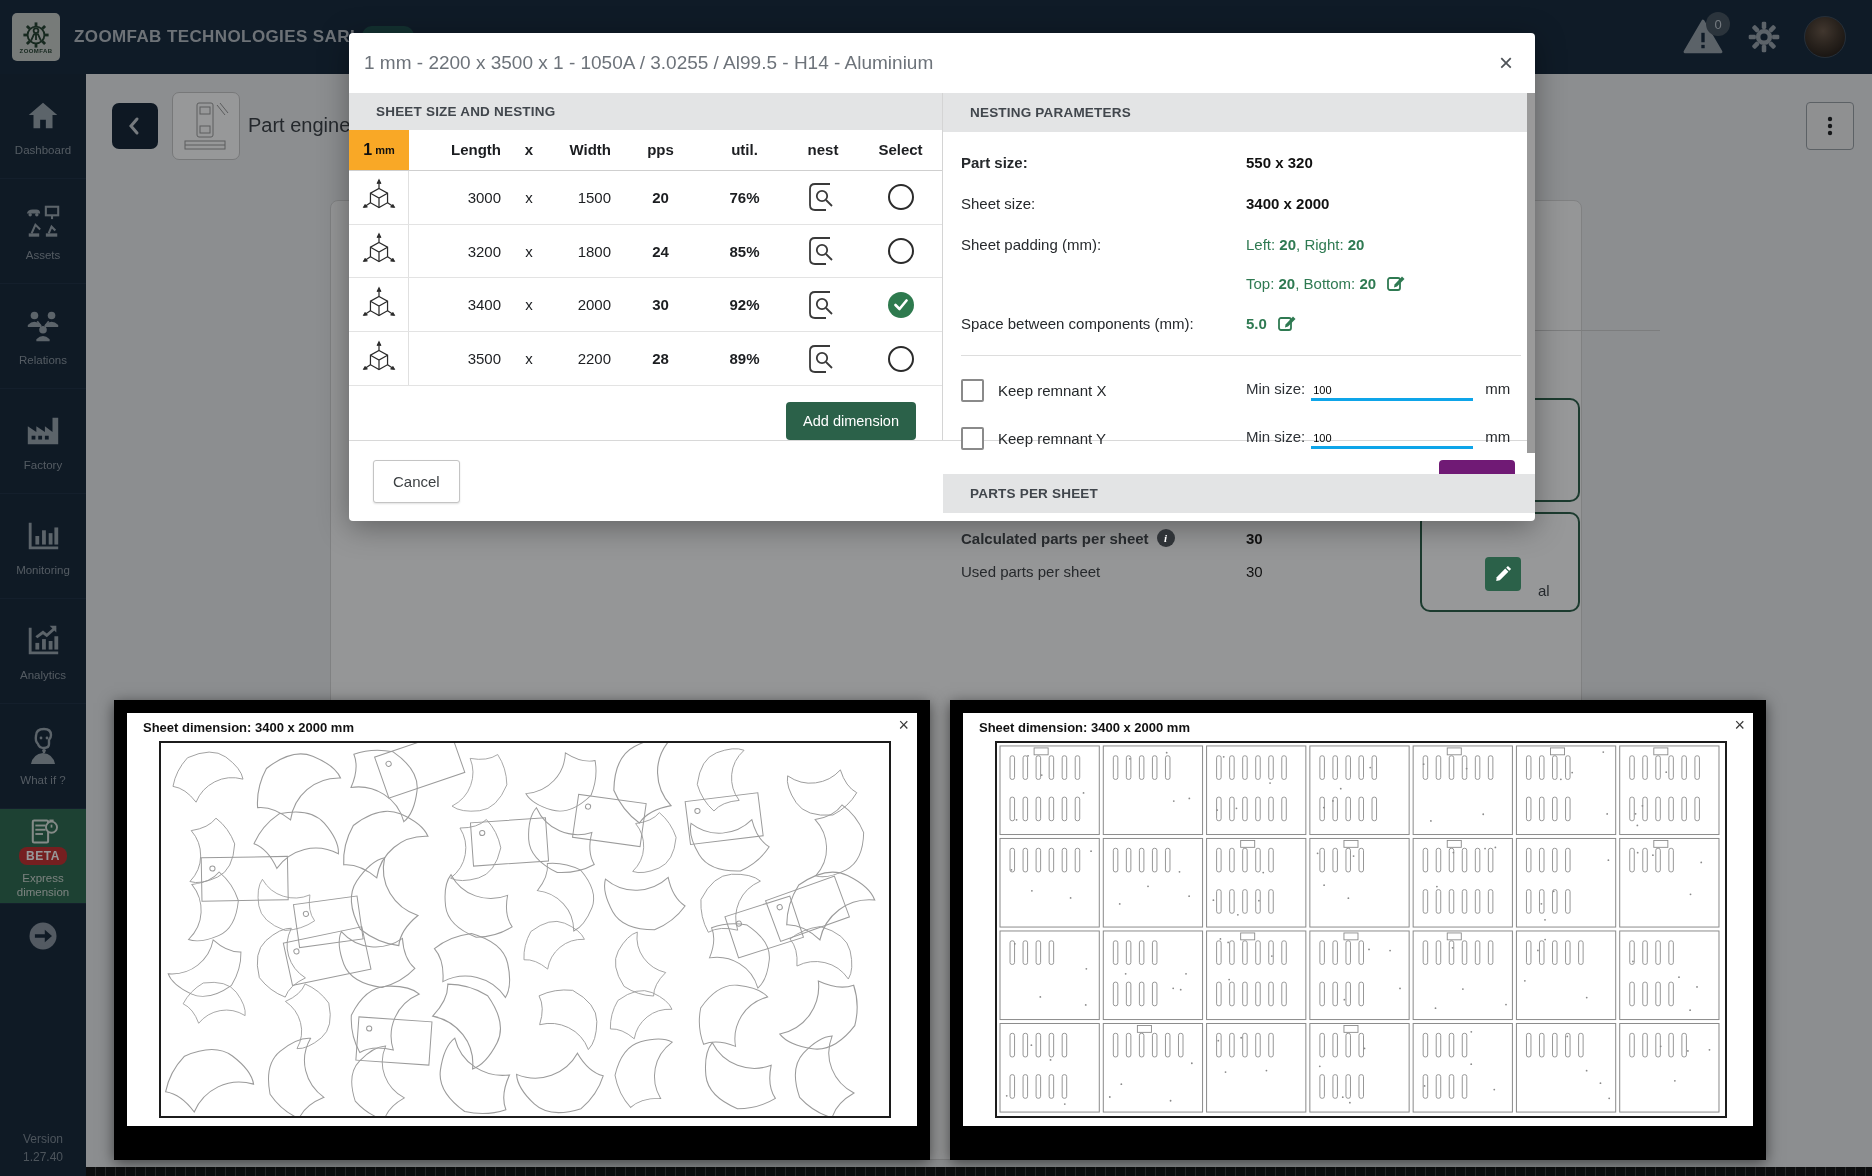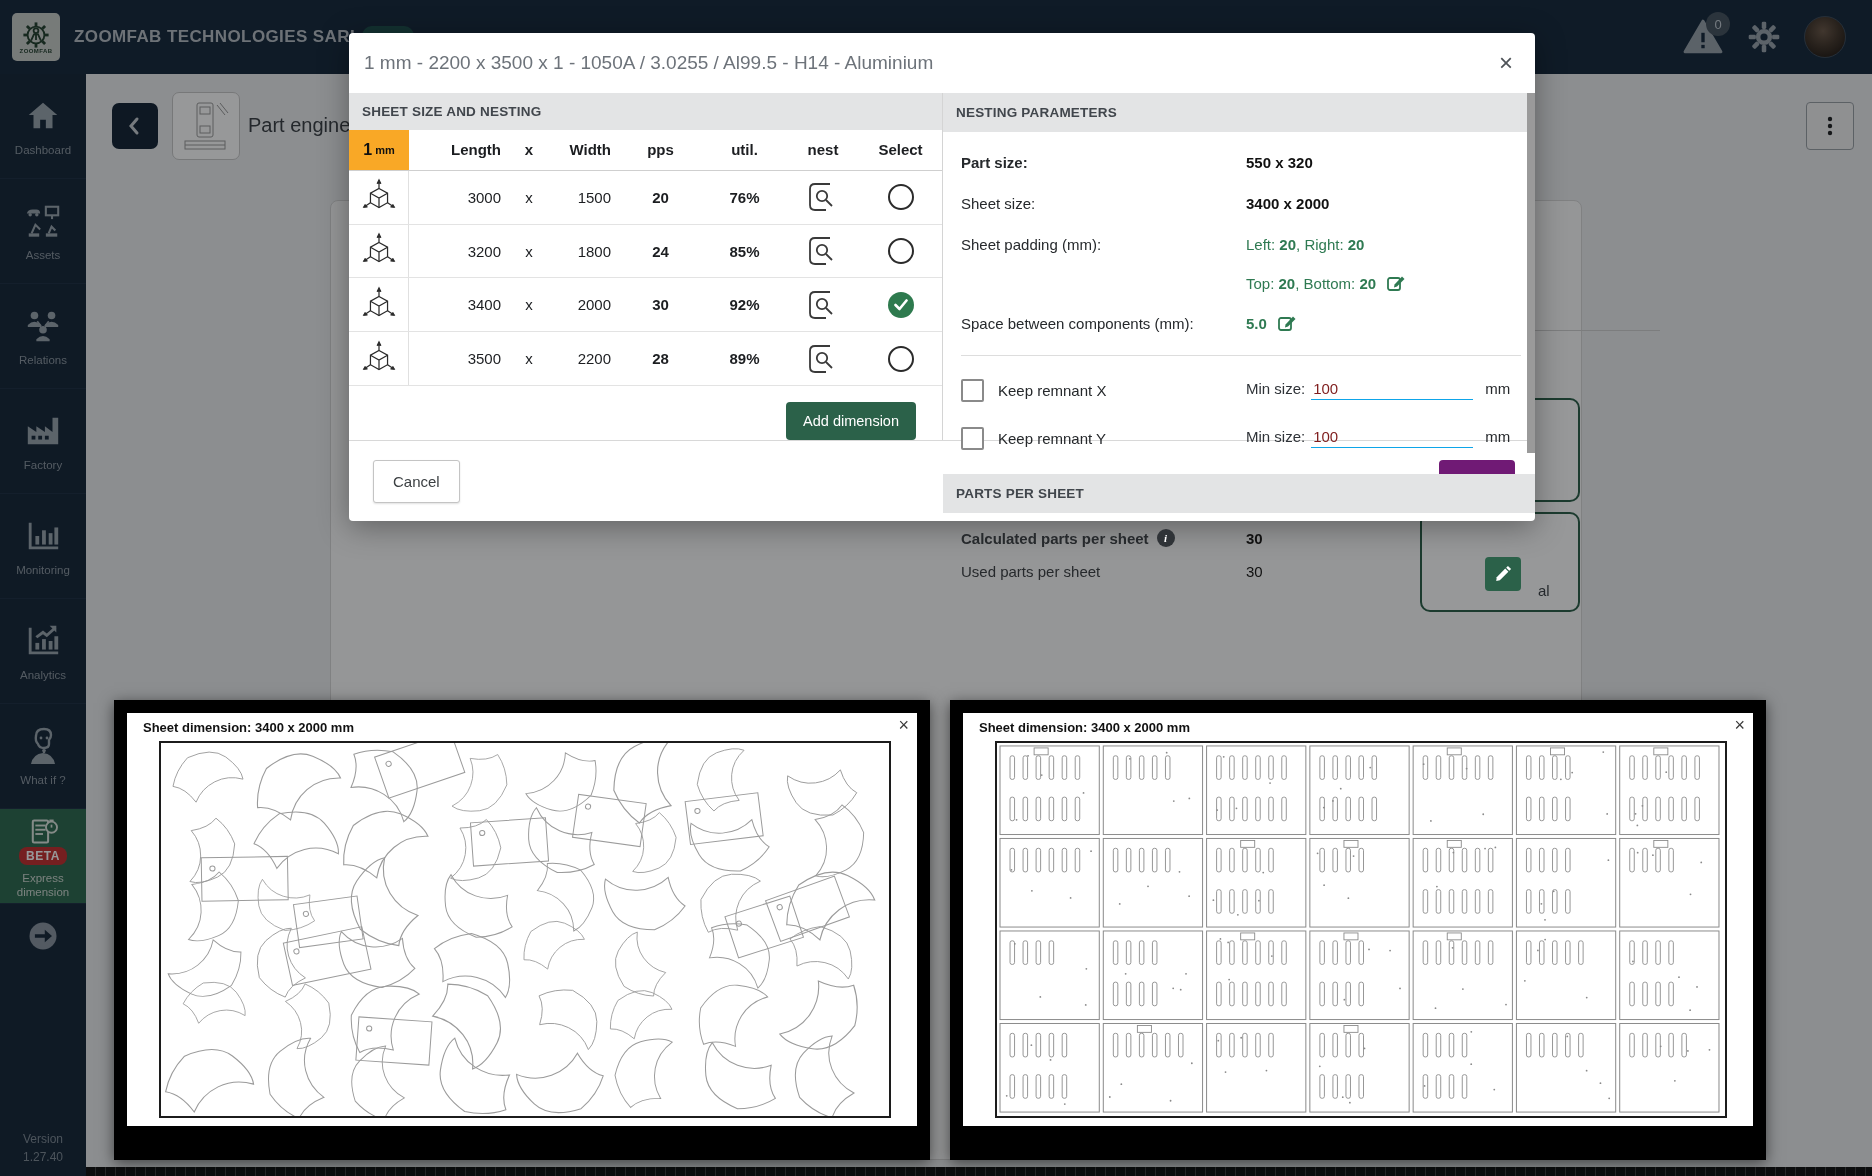--- a/index.html
+++ b/index.html
@@ -60,21 +60,21 @@
 
   
   .modal{position:absolute;left:349px;top:33px;width:1186px;height:488px;background:#fff;border-radius:4px;
          box-shadow:0 6px 30px rgba(0,0,0,.35);z-index:50;display:flex;flex-direction:column;}
   .modal-title-row{height:60px;display:flex;align-items:center;padding:0 22px 0 15px;}
   .modal-title{font-size:19px;color:#6d737a;}
   .modal-close{margin-left:auto;font-size:24px;color:#4e5358;cursor:pointer;line-height:1;}
   .modal-body{flex:1;display:flex;min-height:0;position:relative;}
   .pane-left{width:593px;border-right:1px solid #d4d4d4;display:flex;flex-direction:column;}
   .pane-right{flex:1;position:relative;}
-  .section-head{height:39px;background:#e3e4e5;display:flex;align-items:center;padding-left:13px;
+  .section-head{height:39px;background:#e3e4e5;display:flex;align-items:center;padding-left:27px;
                 font-size:13.5px;font-weight:bold;color:#41464c;letter-spacing:.2px;}
 
   
   .tgrid{display:grid;grid-template-columns:60px 100px 40px 70px 83px 85px 72px 1fr;align-items:center;}
   .thead{height:40px;font-weight:bold;font-size:15px;color:#1c1e21;border-bottom:1px solid #cfcfcf;}
   .trow{height:56px;border-bottom:1px solid #e3e3e3;font-size:15px;color:#1c1e21;}
   .c{display:flex;align-items:center;justify-content:center;height:100%;}
   .c.num-r{justify-content:flex-end;padding-right:8px;}
   .c.bold{font-weight:bold;}
   .icon-c{border-right:1px solid #e0e0e0;}
@@ -100,21 +100,21 @@
   .p-sheet{margin-top:24px;}
   .p-pad1{margin-top:24px;}
   .p-pad2{margin-top:20px;}
   .p-space{margin-top:20px;}
   .divider{margin:22px 14px 0 18px;border-top:1px solid #ddd;}
   .p-rem{margin-top:20px;height:28px;}
   .chkwrap{display:flex;align-items:center;gap:14px;width:285px;flex:none;}
   .chk{width:19px;height:19px;border:2px solid #8a8a8a;border-radius:2px;background:#fff;cursor:pointer;}
   .minsize{display:flex;align-items:baseline;}
   .minsize .ms-lbl{color:#2f3338;}
-  .minsize input{border:none;border-bottom:1px solid #0ea5e9;outline:none;font-size:15px;color:#7f1d1d;
+  .minsize input{border:none;border-bottom:3px solid #0ea5e9;outline:none;font-size:11px;color:#000000;
                  width:160px;margin-left:6px;font-family:inherit;background:transparent;padding:0 0 2px 2px;}
   .minsize .unit{margin-left:12px;color:#26292c;}
   .pps-head{margin-top:22px;}
   .p-calc{margin-top:16px;}
   .p-calc .lbl{font-weight:bold;display:flex;align-items:center;gap:8px;}
   .p-used{margin-top:16px;}
   .info-dot{width:18px;height:18px;border-radius:50%;background:#2f3337;color:#fff;font-size:11px;
             font-weight:bold;display:inline-flex;align-items:center;justify-content:center;cursor:pointer;
             font-family:"Liberation Serif",serif;font-style:italic;}
   .edit-sq-btn{position:absolute;right:14px;top:-6px;width:36px;height:34px;background:#2b6149;border:none;

